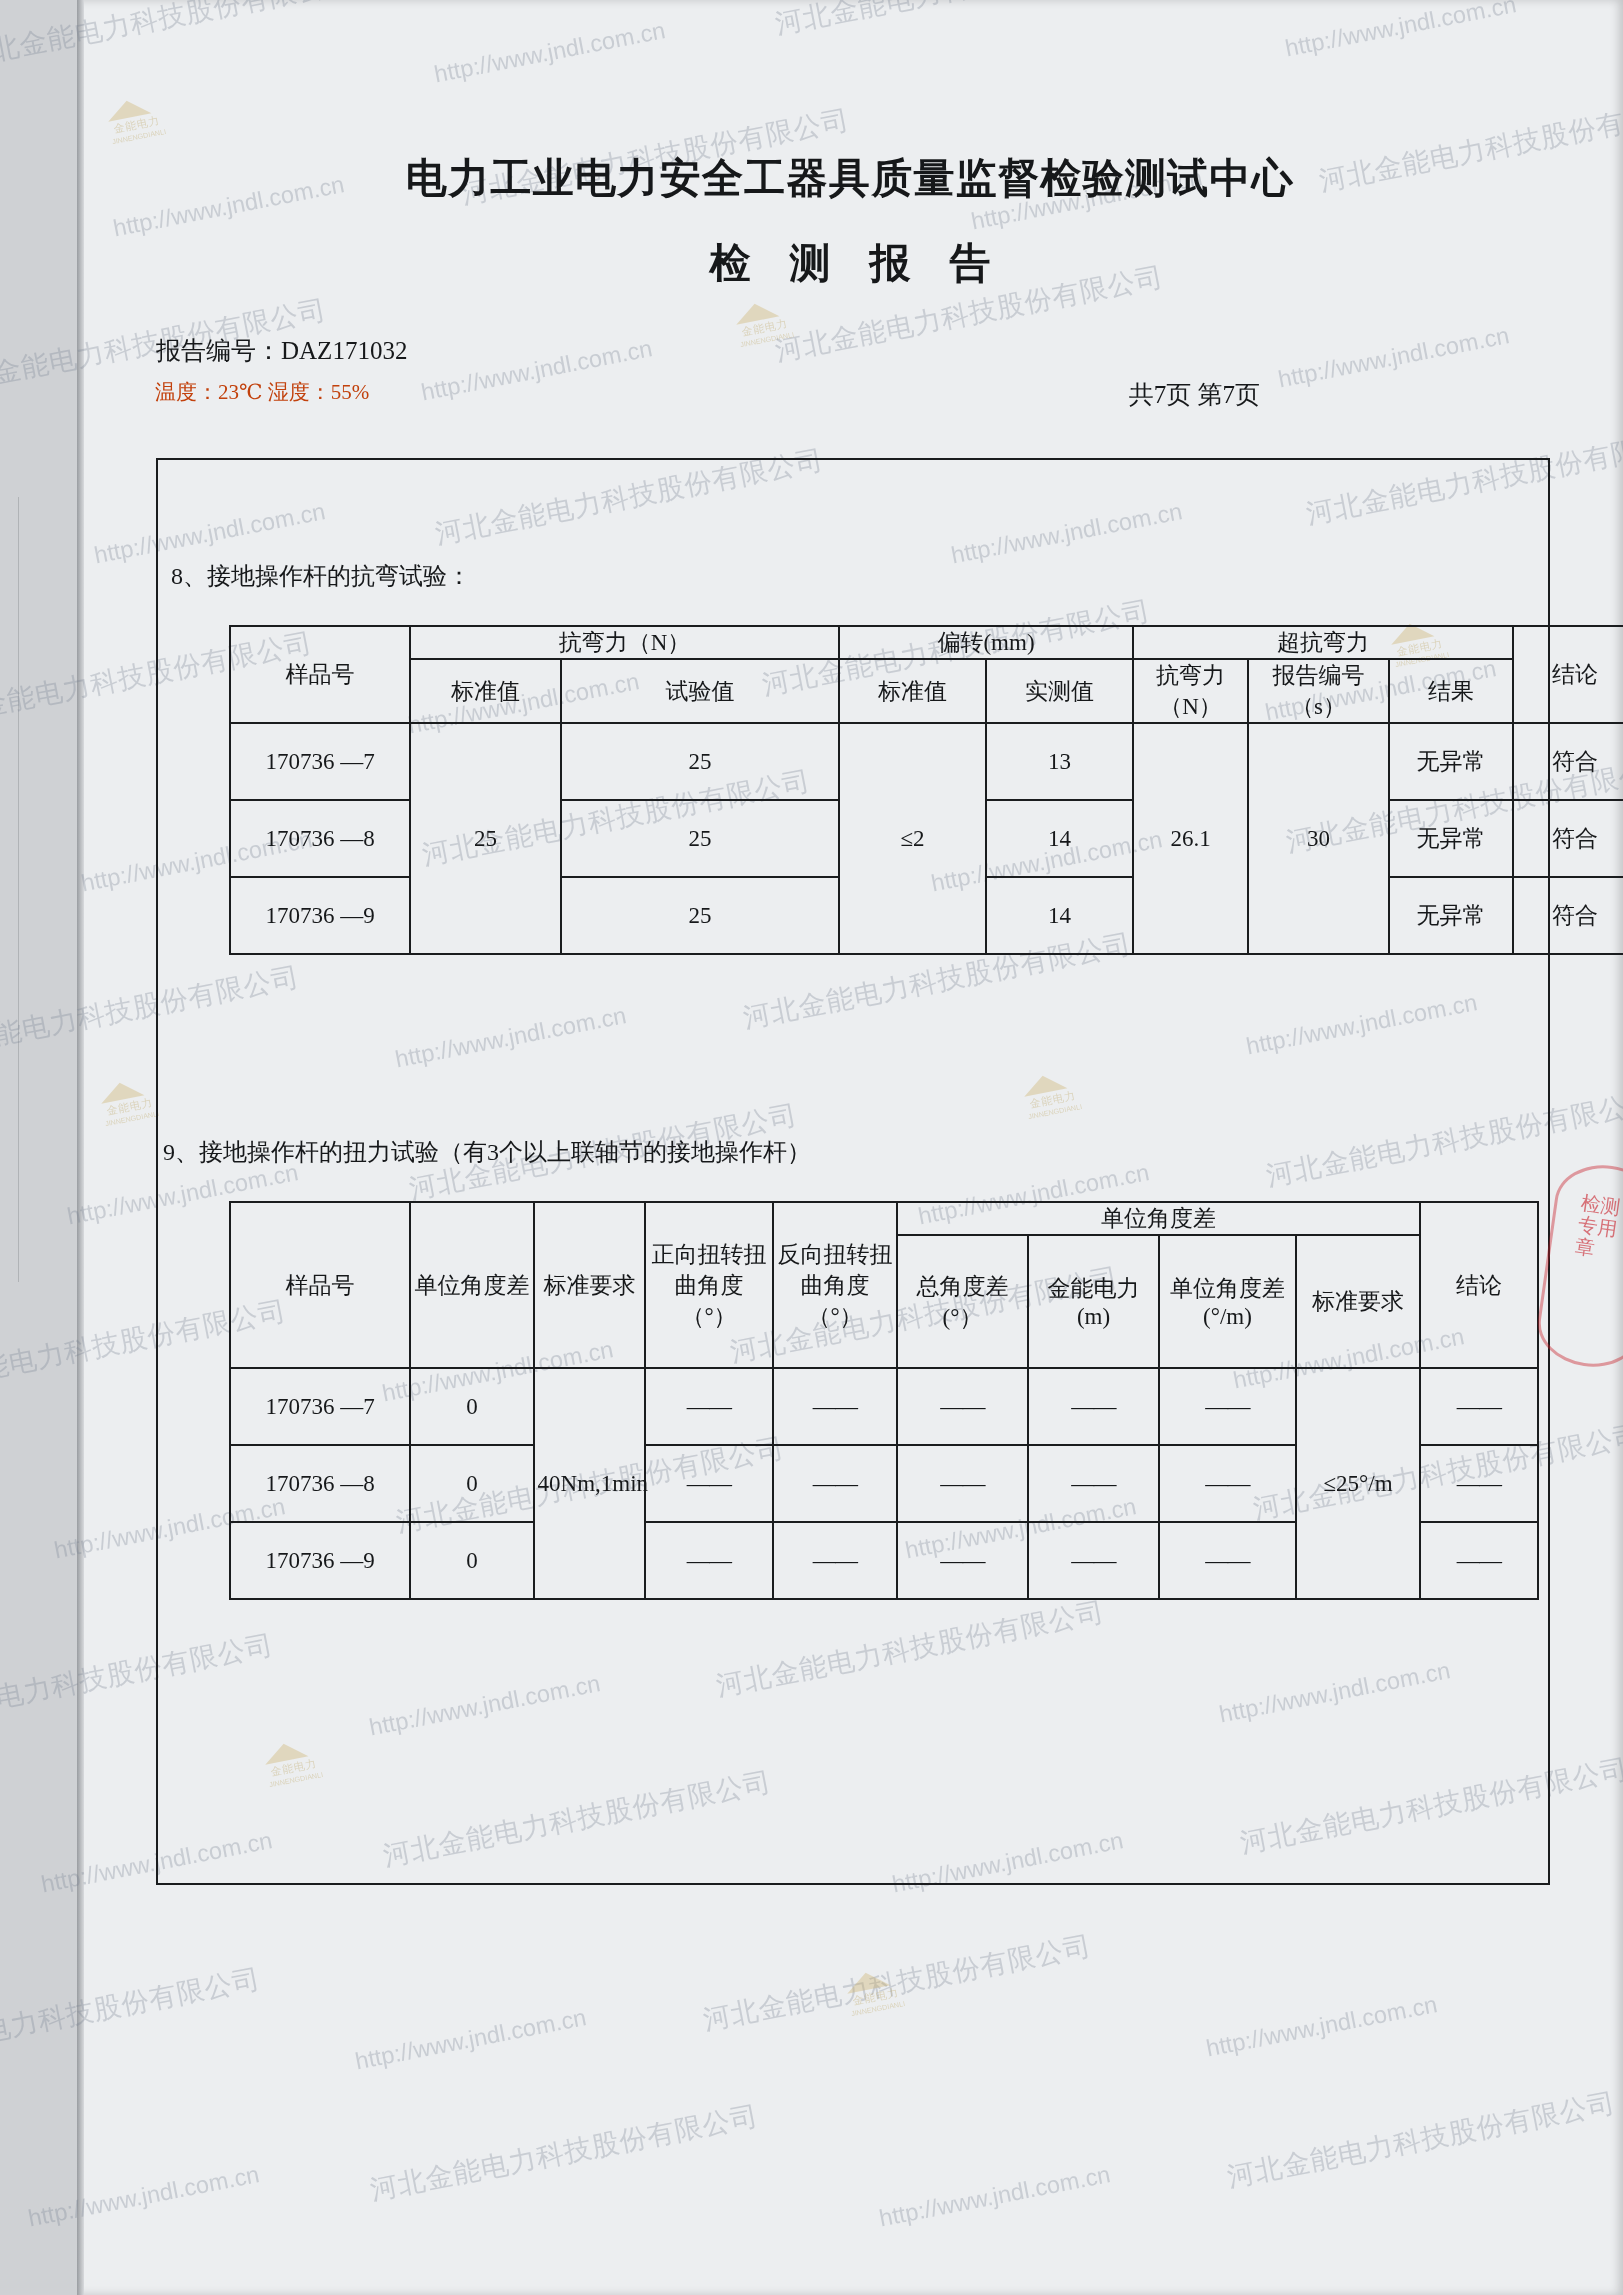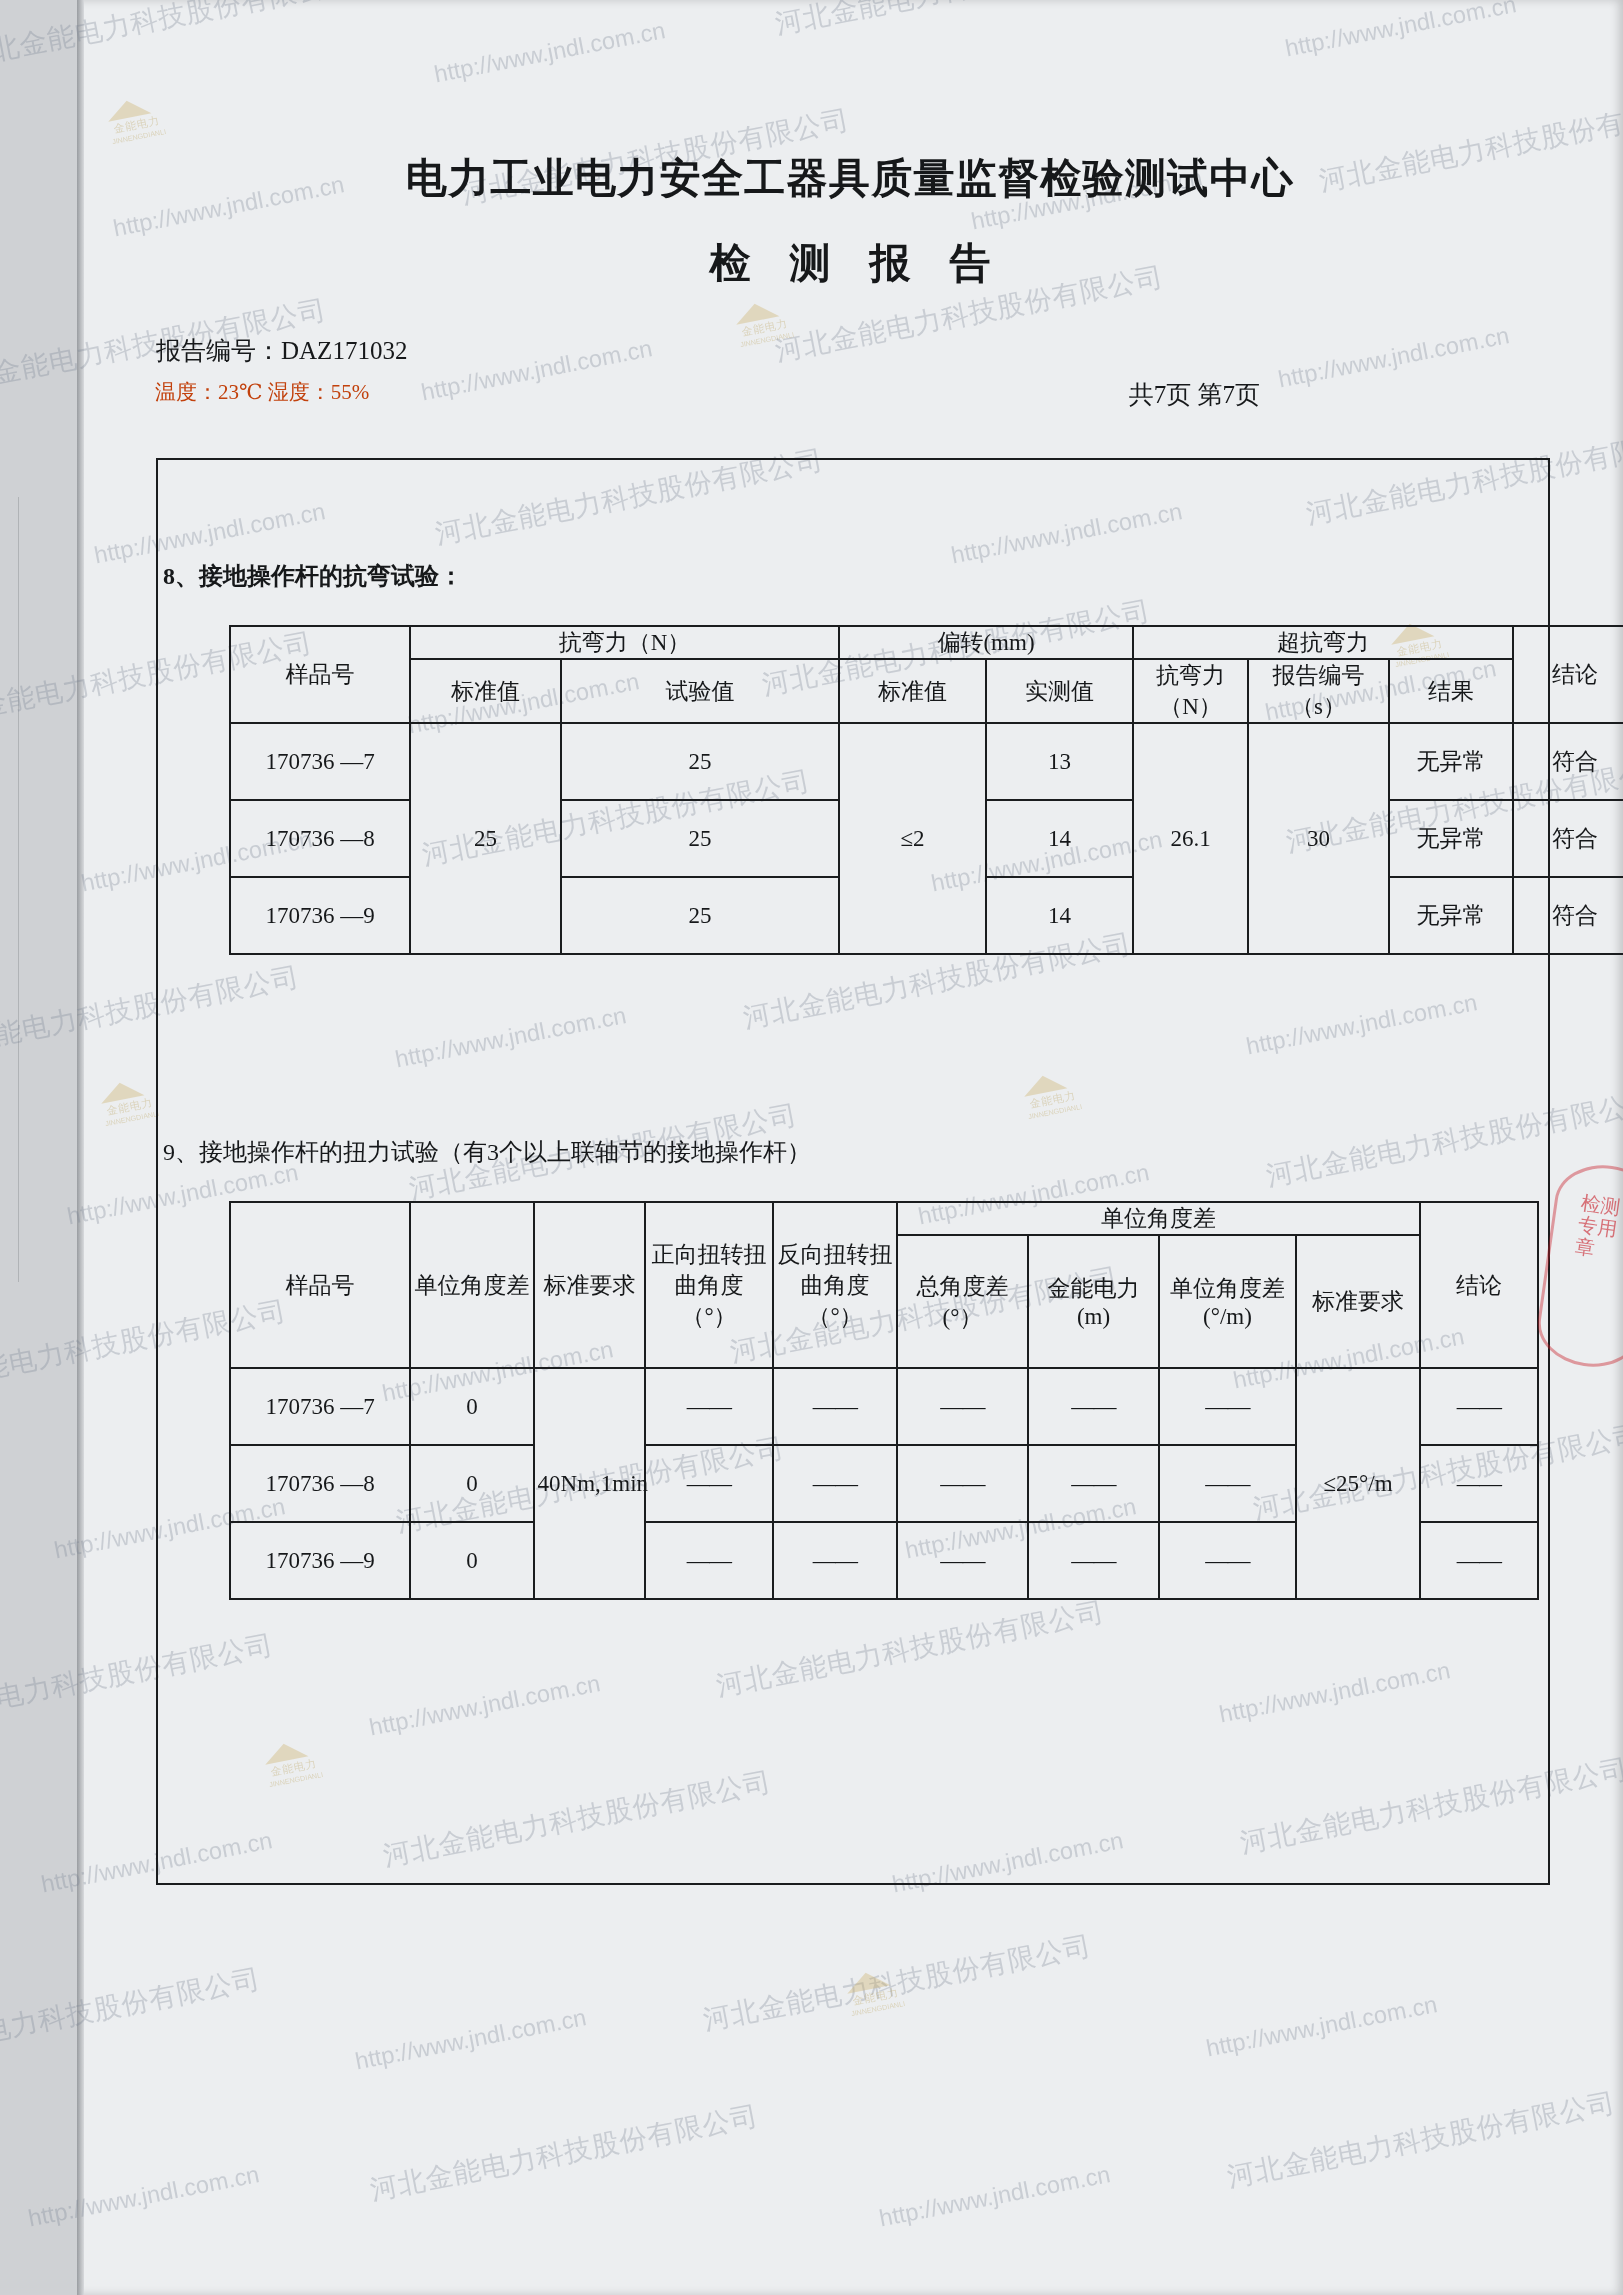--- a/index.html
+++ b/index.html
@@ -142,21 +142,21 @@
     border: 2.6px solid #1a1c1e;
     box-sizing: border-box;
   }
 
   .sec-title {
     position: absolute;
     font-size: 24px;
     color: #16181a;
     font-weight: 500;
   }
-  #sec8 { left: 86px; top: 560px; font-weight: bold; }
+  #sec8 { left: 94px; top: 560px; }
   #sec9 { left: 86px; top: 1136px; }
 
   
   table.t {
     position: absolute;
     border-collapse: collapse;
     table-layout: fixed;
     background: transparent;
   }
   table.t td, table.t th {

